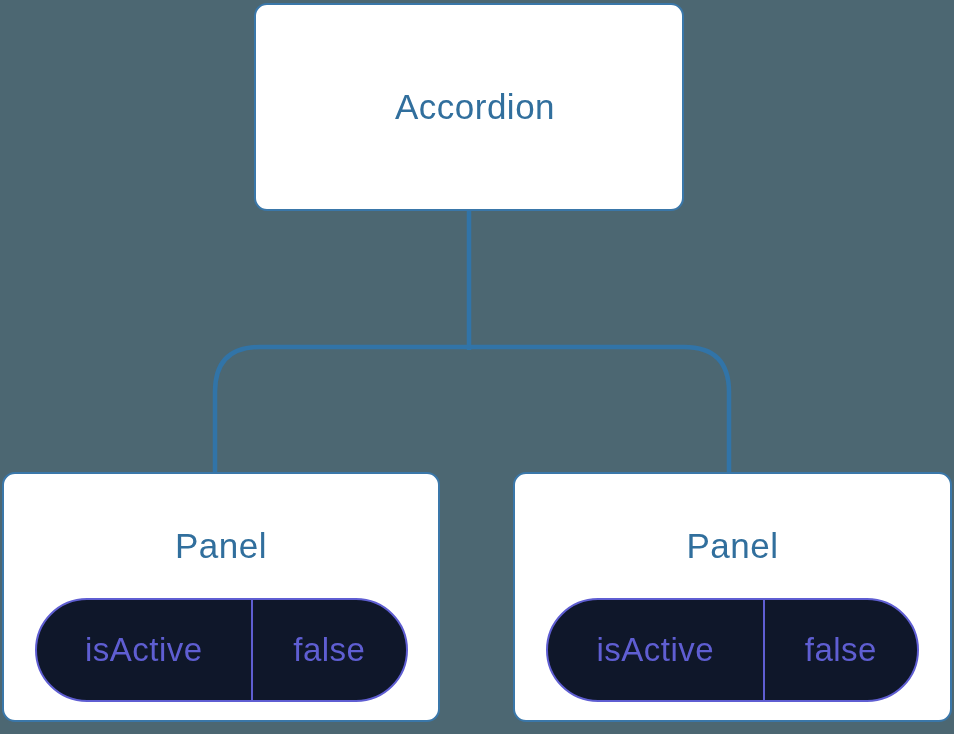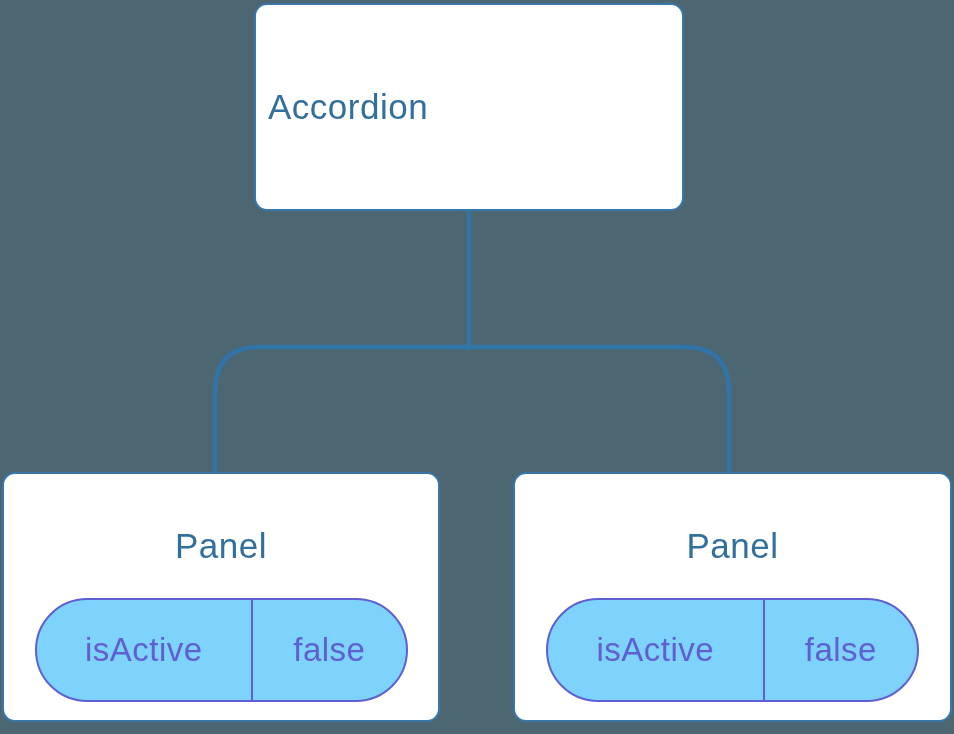--- a/index.html
+++ b/index.html
@@ -26,21 +26,21 @@
     background: #ffffff;
     border: 2.5px solid #3a77a9;
     border-radius: 13px;
     box-sizing: border-box;
   }
   .accordion-node {
     left: 254px; top: 3px;
     width: 430px; height: 208px;
     display: flex;
     align-items: center;
-    justify-content: flex-start;
+    justify-content: center;
     padding-left: 12px;
   }
   .panel-node {
     top: 472px;
     width: 438px; height: 250px;
     display: flex;
     flex-direction: column;
     align-items: center;
   }
   .panel-left  { left: 2px; }
@@ -54,21 +54,21 @@
   .panel-node .node-label { margin-top: 52px; }
   .state-pill {
     margin-top: 32px;
     width: 373px;
     height: 104px;
     box-sizing: border-box;
     border: 2.5px solid #5f5ed2;
     border-radius: 52px;
     display: flex;
     overflow: hidden;
-    background: #7dd3fc;
+    background: #0f172a;
   }
   .state-key, .state-value {
     display: flex;
     align-items: center;
     justify-content: center;
     color: #5f5ed2;
     font-size: 33px;
     font-weight: 400;
     letter-spacing: 0.5px;
   }

